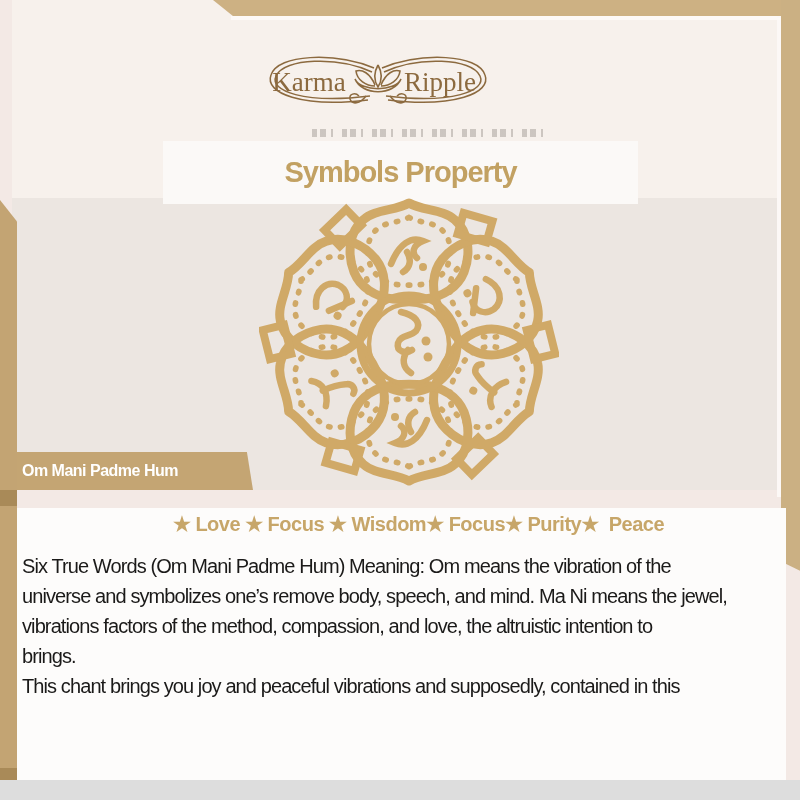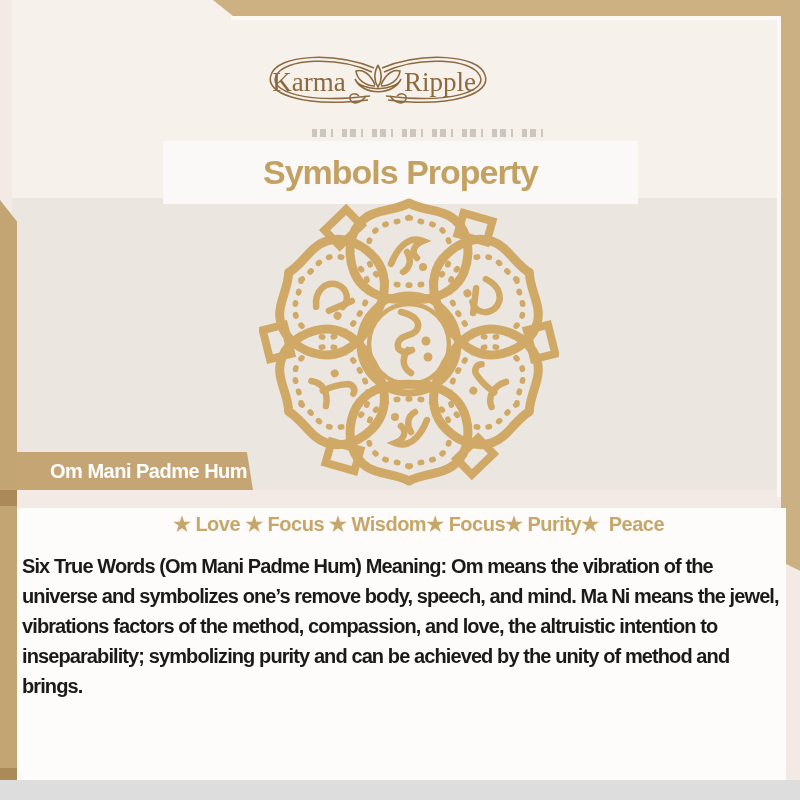--- a/index.html
+++ b/index.html
@@ -36,37 +36,37 @@
   .logo-svg{left:262px;top:52px;width:232px;height:66px;}
   .logo-word{font-family:"Liberation Serif", serif;font-size:27px;fill:#8c6a3f;}
 
   
   .ghost-text{left:312px;top:129px;width:238px;height:8px;opacity:.45;
     background:repeating-linear-gradient(90deg,#98918b 0 5px,transparent 5px 8px,#98918b 8px 14px,transparent 14px 19px,#98918b 19px 21px,transparent 21px 30px);}
 
   
   .title-panel{left:163px;top:141px;width:475px;height:63px;background:#fbf9f7;}
   .title-text{width:100%;height:100%;display:flex;align-items:center;justify-content:center;
-    font-size:34px;font-weight:700;letter-spacing:-1px;color:#c2a162;}
+    font-size:29px;font-weight:700;letter-spacing:-1px;color:#c2a162;}
 
   
   .mandala-svg{left:259px;top:192px;width:300px;height:300px;}
 
   
   .om-banner{left:0;top:452px;width:253px;height:38px;background:#c4a573;
     clip-path:polygon(0 0,97.6% 0,100% 100%,0 100%);
     display:flex;align-items:center;}
-  .om-banner span{padding-left:22px;font-size:20px;font-weight:700;letter-spacing:-.5px;color:#ffffff;white-space:pre;margin-left:28px;}
+  .om-banner span{padding-left:22px;font-size:16px;font-weight:700;letter-spacing:-.5px;color:#ffffff;white-space:pre;}
 
   
   .content-panel{left:17px;top:508px;width:769px;height:278px;background:#fdfcfb;}
   .stars-line{left:17px;top:512px;width:769px;height:36px;text-align:center;
     font-size:20px;font-weight:700;letter-spacing:-.5px;color:#c7a669;white-space:pre;margin-left:17px;}
   .body-text{left:22px;top:551px;width:778px;height:235px;}
-  .body-line{font-size:20px;font-weight:700;letter-spacing:-.9px;line-height:30px;
+  .body-line{font-size:20px;font-weight:400;letter-spacing:-.9px;line-height:30px;
     color:#1b1a19;white-space:nowrap;}
 </style>
 </head>
 <body>
 
 <div id="stage">
 
   <div class="abs bg-cream-top"></div>
   <div class="abs bg-cream-bottom"></div>
 
@@ -191,20 +191,20 @@
   <div class="abs left-ribbon"></div>
   <div class="abs ribbon-fold-1"></div>
   <div class="abs ribbon-fold-2"></div>
 
   <div class="abs content-panel"></div>
   <div class="abs stars-line">★ Love ★ Focus ★ Wisdom★ Focus★ Purity★  Peace</div>
   <div class="abs body-text">
       <div class="body-line">Six True Words (Om Mani Padme Hum) Meaning: Om means the vibration of the</div>
       <div class="body-line">universe and symbolizes one’s remove body, speech, and mind. Ma Ni means the jewel,</div>
       <div class="body-line">vibrations factors of the method, compassion, and love, the altruistic intention to</div>
-      <div class="body-line">inseparability; symbolizing purity and can be achieved by the unity of method and</div>
       <div class="body-line">brings.</div>
+      <div class="body-line">This chant brings you joy and peaceful vibrations and supposedly, contained in this</div>
     </div>
 
   <div class="abs bottom-band"></div>
   <div class="abs bottom-corner"></div>
 
 </div>
 
 </body></html>

